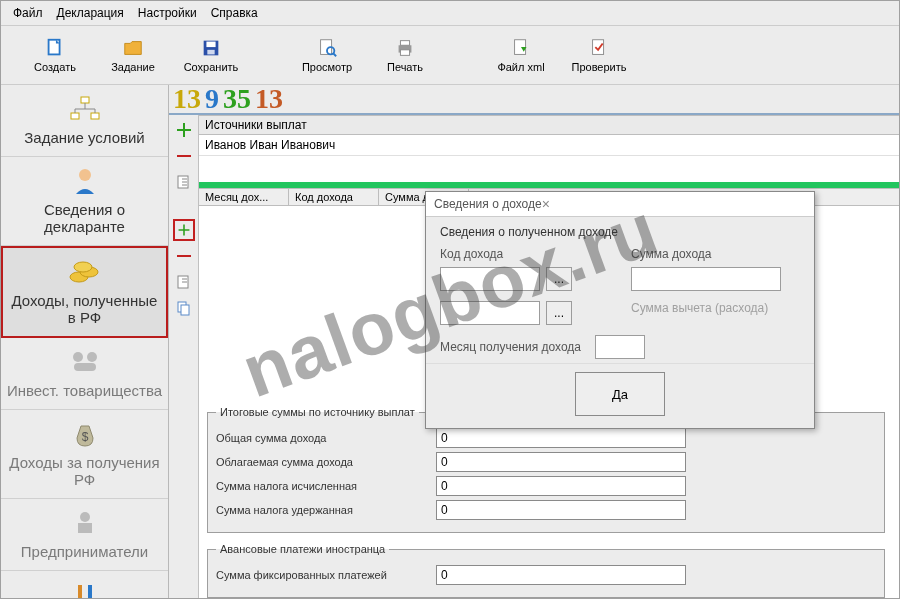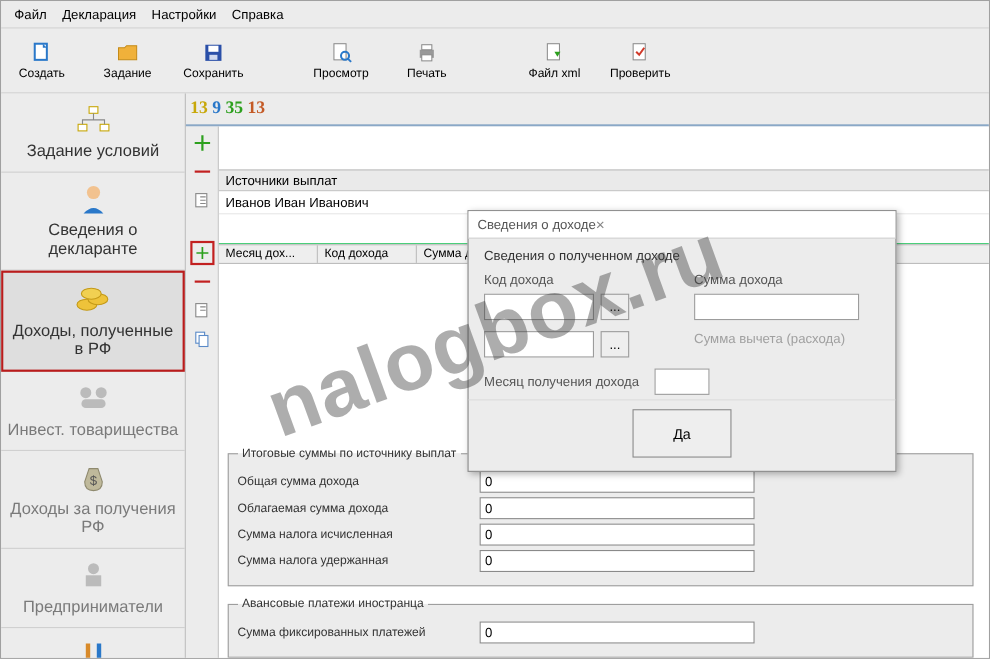--- a/index.html
+++ b/index.html
@@ -1,38 +1,38 @@
 <!DOCTYPE html>
 <html><head>
 <meta charset="utf-8">
 <style>
   * { margin:0; padding:0; box-sizing:border-box; font-family: Tahoma, Arial, sans-serif; font-size:12px; }
   body { width:900px; height:599px; background:#ececec; border:1px solid #a0a0a0; position:relative; overflow:hidden; }
   .menubar { display:flex; gap:2px; padding:3px 6px; background:#ececec; border-bottom:1px solid #ccc; }
   .menubar span { padding:2px 6px; cursor:default; }
-  .toolbar-main { display:flex; gap:8px; padding:4px 10px 4px 2px; background:#ececec; border-bottom:1px solid #ccc; }
+  .toolbar-main { display:flex; gap:8px; padding:4px 10px 4px 19px; background:#ececec; border-bottom:1px solid #ccc; }
   .tbtn { display:flex; flex-direction:column; align-items:center; justify-content:center; width:70px; height:50px; cursor:pointer; }
   .tbtn .icon { width:22px; height:22px; margin-bottom:2px; }
   .tbtn span { font-size:11px; }
   .layout { display:flex; height:calc(100% - 80px); }
   .sidebar { width:168px; background:#ececec; border-right:1px solid #b8b8b8; display:flex; flex-direction:column; }
   .side-item { display:flex; flex-direction:column; align-items:center; padding:8px 4px 10px 4px; border-bottom:1px solid #d0d0d0; cursor:pointer; text-align:center; }
   .side-item.selected { background:#dedede; border:2px solid #b91c1c; }
   .side-item .sicon { height:32px; display:flex; align-items:center; justify-content:center; }
   .side-item span.label { font-size:15px; margin-top:4px; color:#333; }
   .side-item.dim span.label { color:#7a7a7a; }
   .main { flex:1; display:flex; flex-direction:column; background:#ececec; }
   .big-digits { height:30px; padding:0 4px; display:flex; align-items:center; gap:4px; border-bottom:2px solid #8aa8c7; }
-  .big-digits .d { font-weight:bold; font-size:16px; line-height:22px; font-family:Georgia,serif;}
+  .big-digits .d { font-weight:bold; font-size:28px; line-height:22px; font-family:Georgia,serif;}
   .workarea { display:flex; flex:1; position:relative; }
   .mini-toolbar { width:30px; background:#ececec; border-right:1px solid #c0c0c0; display:flex; flex-direction:column; align-items:center; gap:4px; padding-top:4px; }
   .mini-toolbar .mini { width:22px; height:22px; display:flex; align-items:center; justify-content:center; cursor:pointer; }
   .mini.highlight { border:2px solid #c22020; padding:2px; }
   .white-pane { flex:1; background:#fff; position:relative; display:flex; flex-direction:column; }
-  .sources-box { border-bottom:1px solid #22c55e;margin-top:39px; }
+  .sources-box { border-bottom:6px solid #22c55e; }
   .src-hdr { background:#eaeaea; border:1px solid #bdbdbd; border-left:none; border-right:none; padding:2px 6px; }
   .src-row { padding:3px 6px; background:#fff; border-bottom:1px solid #e0e0e0; }
   .tbl-header { display:flex; background:#eee; border:1px solid #bdbdbd; border-left:none; border-right:none;}
   .tbl-header div { border-right:1px solid #bdbdbd; padding:2px 6px; font-size:11px; }
   .empty-body { flex:1; background:#fff; }
   fieldset { border:1px solid #9e9e9e; margin:6px 14px 4px 8px; padding:6px 8px 8px 8px; background:#ececec; }
   legend { padding:0 4px; font-size:11px; color:#333; }
   .frow { display:flex; align-items:center; margin:4px 0; }
   .frow .flabel { width:220px; font-size:11px; color:#333; }
   .frow input.out { flex:0 0 250px; height:20px; background:#fff; border:1px solid #8a8a8a; padding:0 4px; font-size:12px; }

